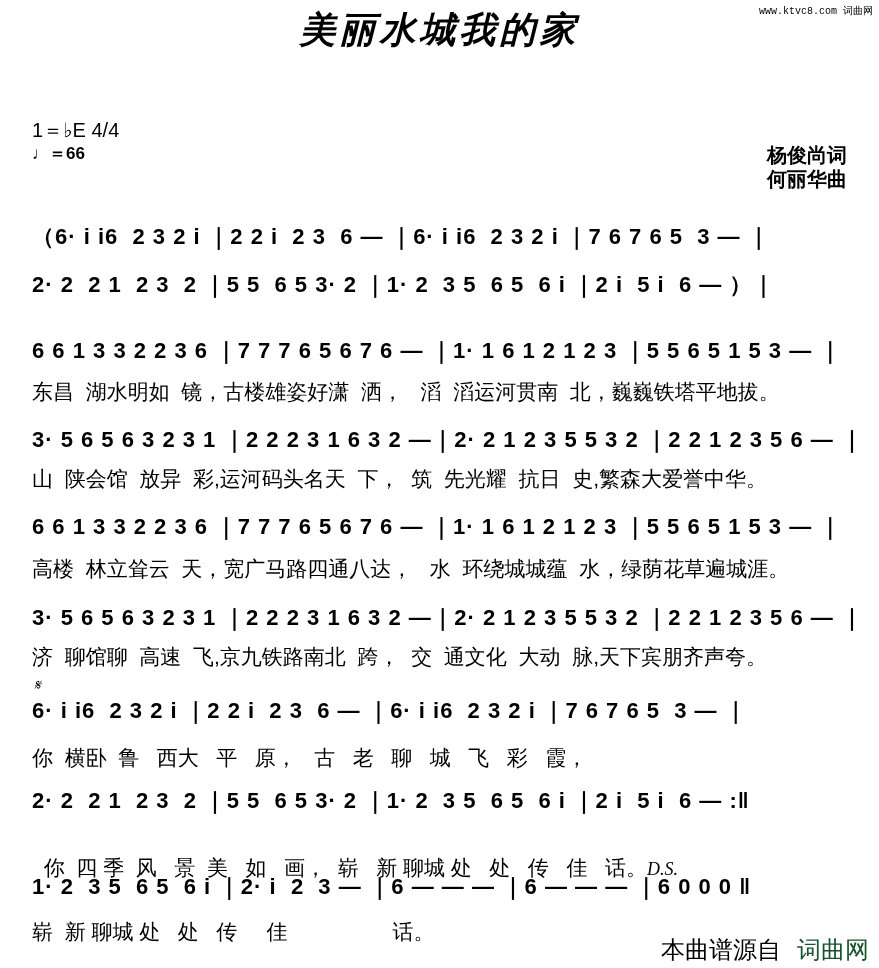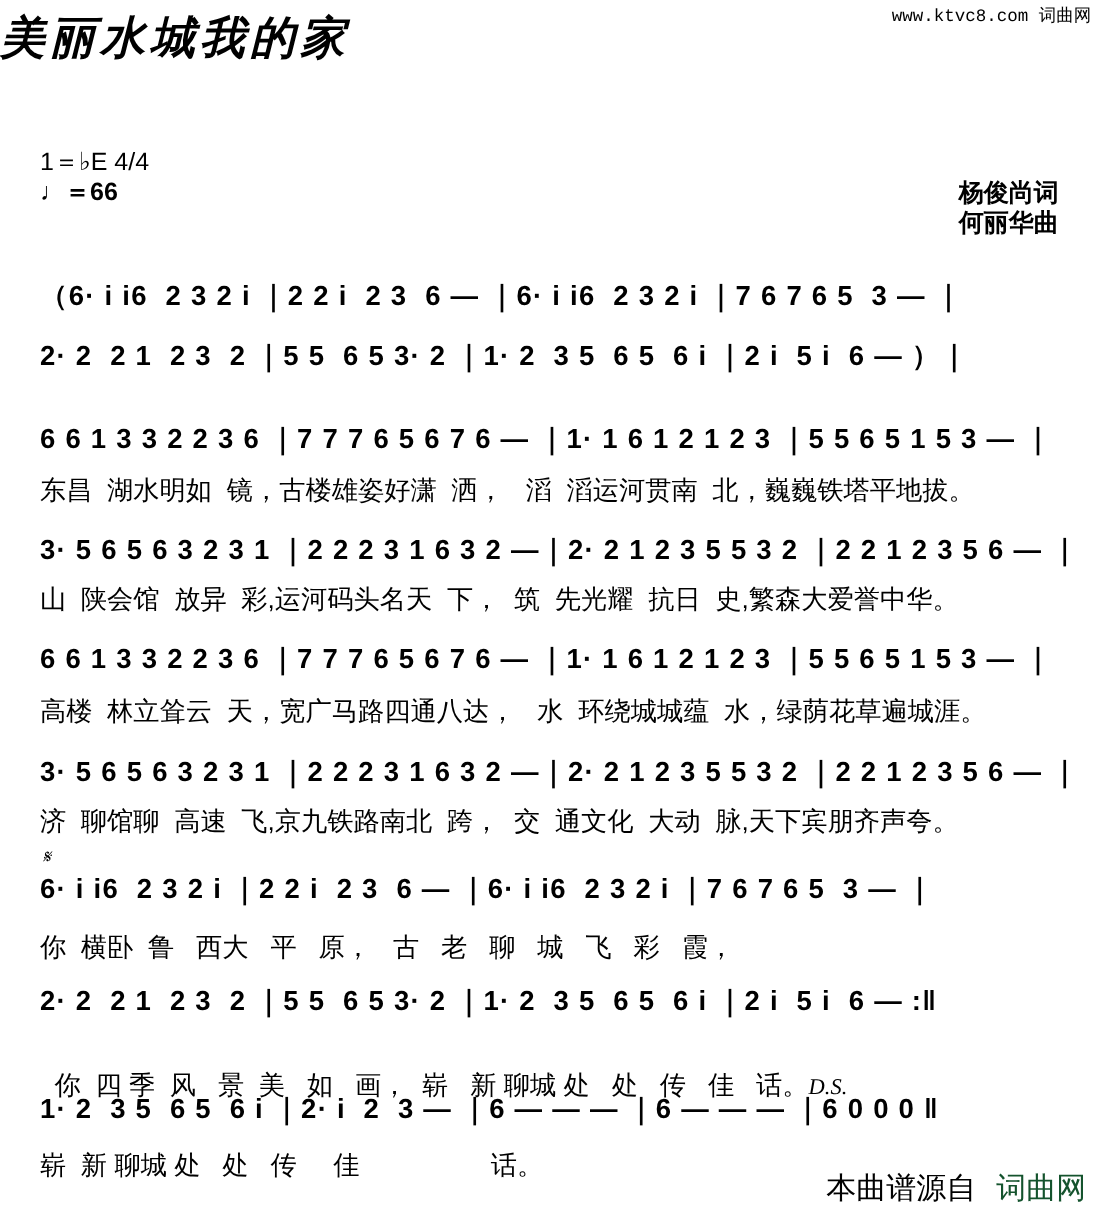--- a/index.html
+++ b/index.html
@@ -1,24 +1,24 @@
 <!DOCTYPE html>
 <html><head>
 <meta charset="utf-8">
 <style>
   html, body { margin:0; padding:0; background:#ffffff; }
   body { width:879px; height:968px; position:relative; overflow:hidden;
          font-family:"Liberation Sans", "DejaVu Sans", sans-serif; color:#000; }
-  .title { position:absolute; left:0; width:879px; top:6px; text-align:left;
+  .title { position:absolute; left:0; width:879px; top:6px; text-align:center;
            font-family:Liberation Serif, serif; font-size:36px; font-weight:bold;
            letter-spacing:4px; font-style:italic; }
-  .site { position:absolute; right:6px; top:4px; font-size:14px;
+  .site { position:absolute; right:6px; top:4px; font-size:10px;
           font-family:"Liberation Mono", monospace; }
   .key { position:absolute; left:32px; top:118px; font-size:20px; font-weight:normal; line-height:24px; }
-  .tempo { position:absolute; left:32px; top:142px; font-size:20px; font-weight:bold; line-height:24px; }
+  .tempo { position:absolute; left:32px; top:142px; font-size:17px; font-weight:bold; line-height:24px; }
   .credits { position:absolute; right:32px; top:118px; font-size:20px; font-weight:bold; line-height:24px; text-align:left;margin-top:25px; }
   .row { position:absolute; left:0; width:751px; height:40px; }
   .notes { position:absolute; left:32px; right:20px; top:0; height:40px;
            font-size:22px; font-weight:bold; white-space:pre; letter-spacing:1px;
            display:flex; align-items:flex-start; }
   .lyrics { position:absolute; left:32px; right:12px; font-size:21px; white-space:pre; }
   .segno { position:absolute; left:34px; top:676px; font-size:15px; font-style:italic; font-family:"DejaVu Serif", serif; }
   .ds { font-family:"Liberation Serif", serif; font-style:italic; font-size:18px; }
   .footer { position:absolute; right:10px; top:934px; font-size:24px; }
   .footer .brand { color:#14532d; margin-left:16px; }

